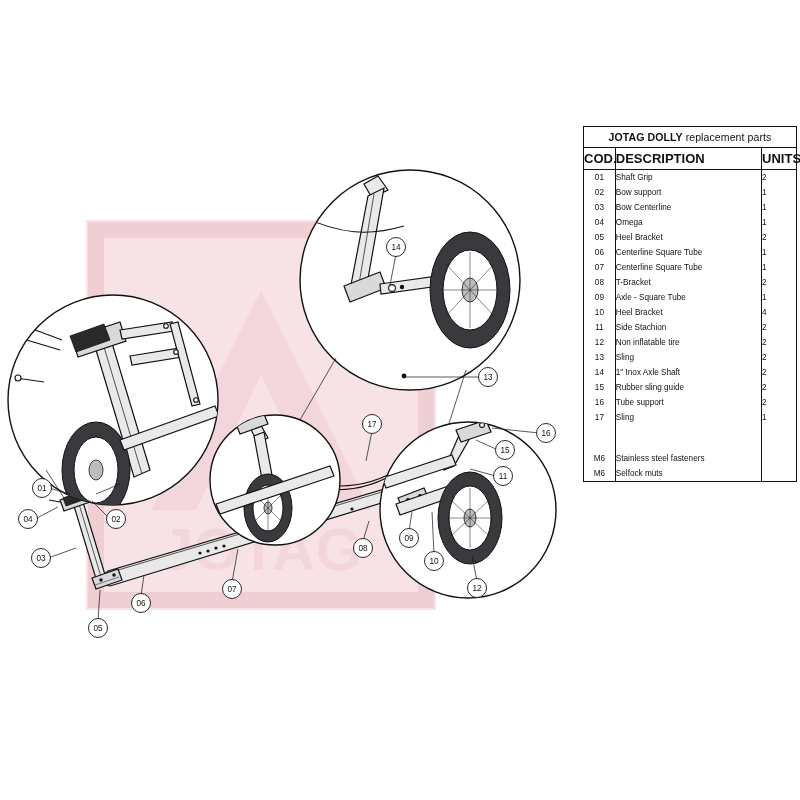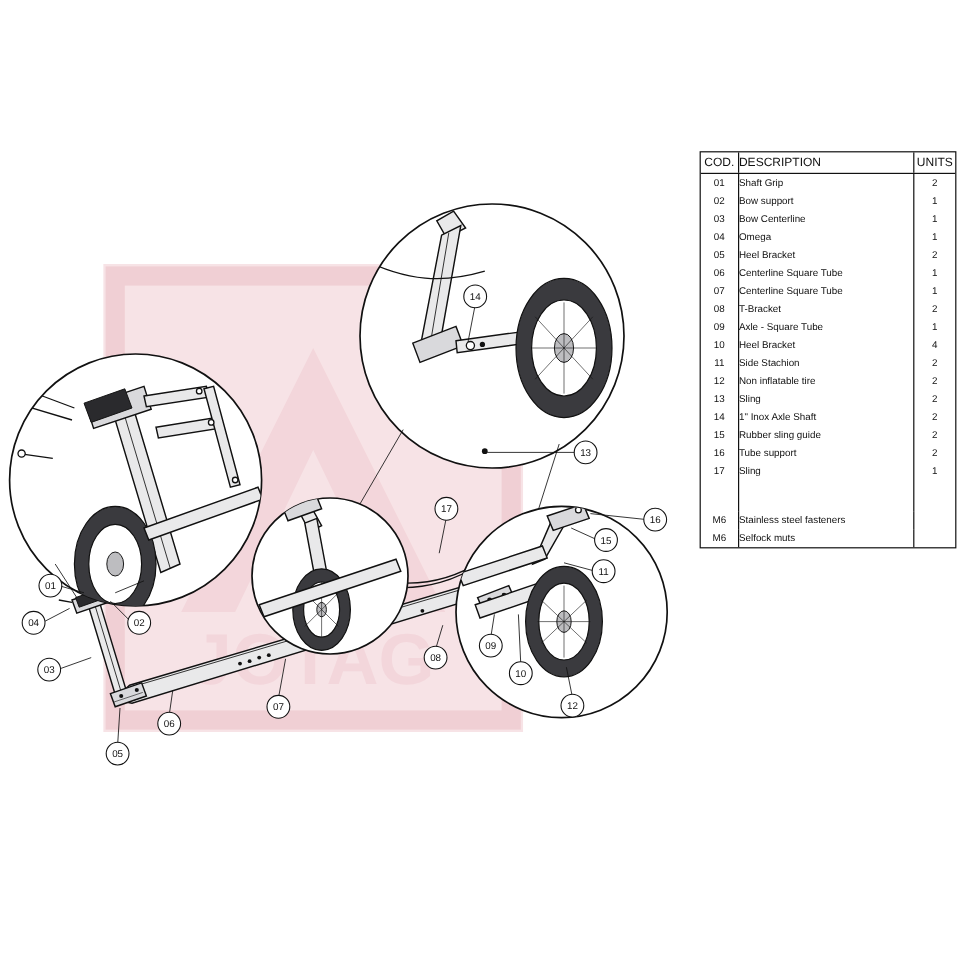--- a/index.html
+++ b/index.html
@@ -36,43 +36,42 @@
     font-size: 10.5px;
     padding: 4px 2px 4px 2px;
     border-bottom: 1.2px solid #111;
     letter-spacing: 0.1px;
     color: #111;
   }
   .parts-title .strong { font-weight: bold; }
   .parts-head {
     display: flex;
     border-bottom: 1.2px solid #111;
-    font-weight: normal;
-    font-size: 10px;
+    font-weight: bold;
+    font-size: 13px;
     color: #111;
   }
   .parts-head .c-cod,
   .parts-row .c-cod {
     width: 15%;
     text-align: center;
     padding: 3px 0;
     border-right: 1px solid #111;
     box-sizing: border-box;
   }
   .parts-head .c-desc,
   .parts-row .c-desc {
     width: 69%;
     padding: 3px 0;
     border-right: 1px solid #111;
     box-sizing: border-box;
   }
   .parts-head .c-units,
   .parts-row .c-units {
     width: 16%;
-    text-align: center;
     padding: 3px 0;
     box-sizing: border-box;
   }
   .parts-row {
     display: flex;
     font-size: 8.2px;
     color: #111;
   }
   .parts-row.spacer .c-cod,
   .parts-row.spacer .c-desc,
@@ -350,20 +349,23 @@
         <circle cx="505" cy="450" r="9.5" class="bub"></circle>
         <text x="505" y="450.5" class="calloutnum">15</text>
         <circle cx="546" cy="433" r="9.5" class="bub"></circle>
         <text x="546" y="433.5" class="calloutnum">16</text>
         <circle cx="372" cy="424" r="9.5" class="bub"></circle>
         <text x="372" y="424.5" class="calloutnum">17</text>
       </g>
   </svg>
 
   <div class="parts-table">
+    <div class="parts-title">
+      <span class="strong">JOTAG DOLLY</span><span> replacement parts</span>
+    </div>
     <div class="parts-head">
       <div class="c-cod">COD.</div>
       <div class="c-desc">DESCRIPTION</div>
       <div class="c-units">UNITS</div>
     </div>
     <div class="parts-body" id="parts-body">
         <div class="parts-row">
           <div class="c-cod">01</div>
           <div class="c-desc">Shaft Grip</div>
           <div class="c-units">2</div>

